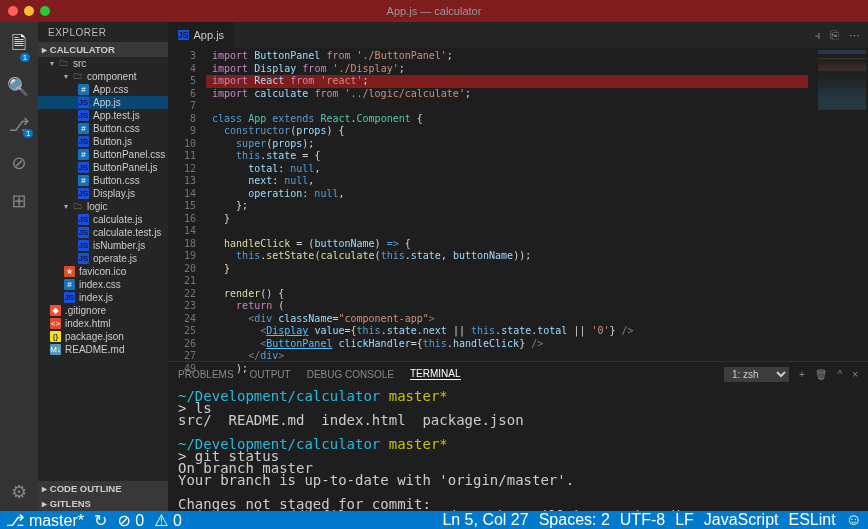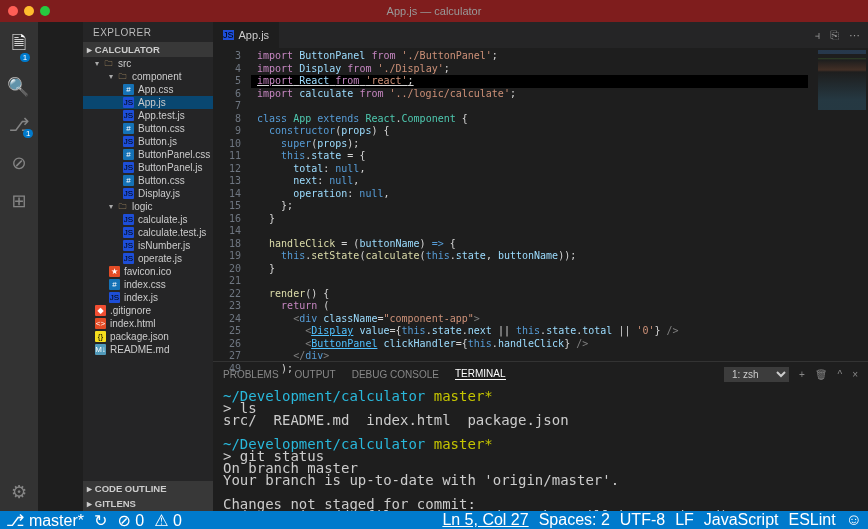--- a/index.html
+++ b/index.html
@@ -8,53 +8,53 @@
 .traffic { display: flex; gap: 6px; margin-left: 8px; }
 .dot { width: 10px; height: 10px; border-radius: 50%; }
 .r { background: #ff5f56; } .y { background: #ffbd2e; } .g { background: #27c93f; }
 .title { position: absolute; left: 50%; transform: translateX(-50%); font-size: 11px; color: #999; }
 .main { flex: 1; display: flex; min-height: 0; }
 .activitybar { width: 38px; background: #333333; display: flex; flex-direction: column; align-items: center; padding-top: 8px; gap: 16px; }
 .activitybar .ico { color: #858585; font-size: 18px; cursor: pointer; position: relative; }
 .activitybar .ico.active { color: #fff; }
 .badge { position: absolute; bottom: -2px; right: -4px; background: #007acc; color: #fff; font-size: 8px; border-radius: 8px; padding: 0 3px; }
 .activitybar .bottom { margin-top: auto; margin-bottom: 8px; }
-.sidebar { width: 130px; background: #252526; display: flex; flex-direction: column; font-size: 10px; margin-left: 45px; }
+.sidebar { width: 130px; background: #252526; display: flex; flex-direction: column; font-size: 10px; }
 .sb-title { height: 20px; padding: 0 10px; display: flex; align-items: center; color: #bbbbbb; font-size: 10px; letter-spacing: 0.5px; }
 .sb-section { font-weight: bold; padding: 2px 4px; background: #383838; font-size: 9.5px; display: flex; align-items: center; gap: 3px; }
 .tree { overflow-y: auto; flex: 1; }
 .tree .item { display: flex; align-items: center; height: 13px; padding-left: 4px; cursor: pointer; font-size: 10px; line-height: 13px; }
 .tree .item.active { background: #094771; }
 .tree .fi { width: 11px; height: 11px; margin-right: 4px; display: inline-flex; align-items: center; justify-content: center; font-size: 8px; border-radius: 1px; }
 .tree .chev { width: 8px; font-size: 8px; color: #aaa; }
 .indent1 { padding-left: 12px !important; }
 .indent2 { padding-left: 26px !important; }
 .indent3 { padding-left: 40px !important; }
 .editor-area { flex: 1; display: flex; flex-direction: column; min-width: 0; background: #1e1e1e; }
 .tabs { height: 26px; background: #252526; display: flex; align-items: center; }
 .tab { height: 26px; background: #1e1e1e; padding: 0 10px; display: flex; align-items: center; gap: 5px; font-size: 11px; border-right: 1px solid #252526; }
 .tab .fi { font-size: 9px; }
 .tab-actions { margin-left: auto; display: flex; gap: 10px; padding-right: 8px; color: #999; }
 .editor-wrap { flex: 1; display: flex; position: relative; min-height: 0; }
 .gutter { width: 38px; background: #1e1e1e; text-align: right; padding-right: 10px; color: #6e7681; font-family: Menlo, monospace; font-size: 10px; line-height: 12.5px; padding-top: 2px; }
 .code { flex: 1; font-family: Menlo, monospace; font-size: 10px; line-height: 12.5px; padding-top: 2px; white-space: pre; color: #d4d4d4; position: relative; }
 .code .line { height: 12.5px; padding-left: 6px; }
-.code .hl { background: #000000; text-decoration: underline; }
+.code .hl { background: #7f1d1d; }
 .minimap { width: 60px; background: #1e1e1e; position: relative; }
 .mini-strip { position: absolute; top: 2px; right: 2px; width: 48px; height: 60px; background: linear-gradient(#2d4a6a 4px, transparent 4px, transparent 8px, #3a5a2a 2px, transparent 10px, #5a3a2a 20px, transparent 22px, #2a4a5a 50px); opacity: 0.6; }
 .k1 { color: #c586c0; } .k2 { color: #569cd6; } .k3 { color: #4ec9b0; } .str { color: #ce9178; } .fn { color: #dcdcaa; } .prop { color: #9cdcfe; } .jsx { color: #808080; } .lnk { color: #4fc1ff; text-decoration: underline; }
 .panel { height: 150px; border-top: 1px solid #333; background: #1e1e1e; display: flex; flex-direction: column; }
 .panel-tabs { height: 24px; display: flex; align-items: center; gap: 16px; padding: 0 10px; color: #888; font-size: 10px; }
 .panel-tabs .pt.active { color: #fff; border-bottom: 1px solid #fff; }
 .panel-tabs .right { margin-left: auto; display: flex; gap: 10px; align-items: center; }
 .panel-tabs select { background: #3c3c3c; color: #ccc; border: none; font-size: 10px; padding: 1px 14px 1px 4px; }
 .terminal { flex: 1; font-family: Menlo, monospace; font-size: 14px; line-height: 12px; padding: 4px 10px; color: #cccccc; white-space: pre-wrap; overflow: hidden; }
 .t-cyan { color: #29b8db; } .t-yel { color: #c5c500; }
 .statusbar { height: 18px; background: #007acc; color: #fff; display: flex; align-items: center; font-size: 16px; padding: 0 6px; gap: 10px; }
-.statusbar .sp { margin-left: auto; text-decoration: underline; }
+.statusbar .sp { margin-left: auto; }
 .statusbar span { cursor: pointer; }
 .i-js { background: #1d4ed8; color: #000; }
 .i-css { background: #1572b6; color: #fff; font-size: 7px; }
 .i-json { background: #f7df1e; color: #000; font-size: 7px; }
 .i-html { background: #e34c26; color: #fff; font-size: 7px; }
 .i-md { background: #519aba; color: #fff; font-size: 7px; }
 .i-git { background: #f14e32; color: #fff; font-size: 7px; }
 .i-fav { background: #e34c26; color: #fff; font-size: 7px; }
 .i-folder { color: #dcb67a; }
 </style>

